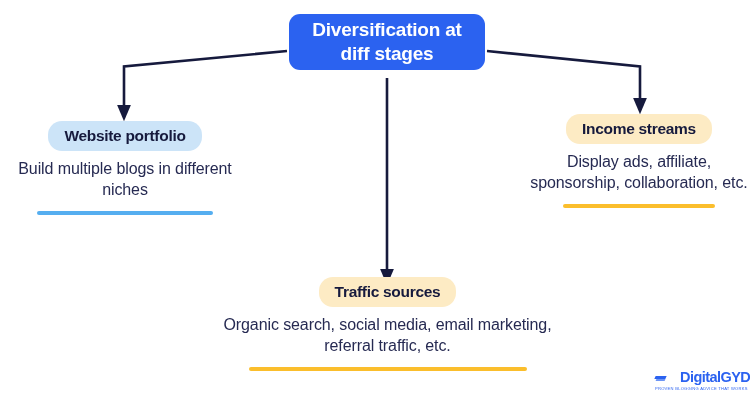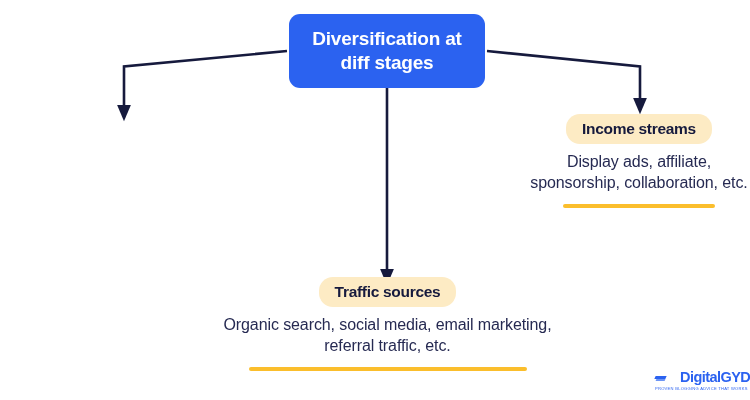--- a/index.html
+++ b/index.html
@@ -26,21 +26,21 @@
     height: 400px;
     pointer-events: none;
   }
 
   
   .root-node {
     position: absolute;
     left: 289px;
     top: 14px;
     width: 196px;
-    height: 74px;
+    height: 56px;
     background: #2B62F0;
     border-radius: 11px;
     display: flex;
     align-items: center;
     justify-content: center;
     box-sizing: border-box;
     z-index: 3;
   }
   .root-label {
     color: #ffffff;
@@ -185,20 +185,25 @@
 
     <path d="M387,78 L387,277" fill="none" stroke="#161A3D" stroke-width="2.6" marker-end="url(#arrowhead)"></path>
 
     <path d="M487,51 L640,66.5 L640,106" fill="none" stroke="#161A3D" stroke-width="2.6" stroke-linejoin="miter" marker-end="url(#arrowhead)"></path>
   </svg>
 
   <div class="root-node">
     <div class="root-label">Diversification at diff stages</div>
   </div>
 
+  <div class="branch" id="branch-website">
+    <div class="pill blue">Website portfolio</div>
+    <div class="desc">Build multiple blogs in different niches</div>
+    <div class="underline blue"></div>
+  </div>
 
   <div class="branch" id="branch-traffic">
     <div class="pill cream">Traffic sources</div>
     <div class="desc">Organic search, social media, email marketing, referral traffic, etc.</div>
     <div class="underline yellow"></div>
   </div>
 
   <div class="branch" id="branch-income">
     <div class="pill cream">Income streams</div>
     <div class="desc">Display ads, affiliate, sponsorship, collaboration, etc.</div>

